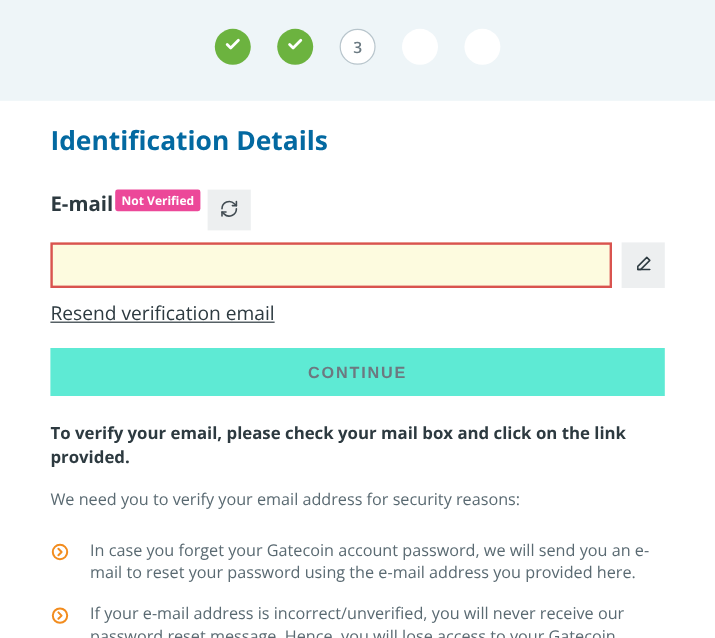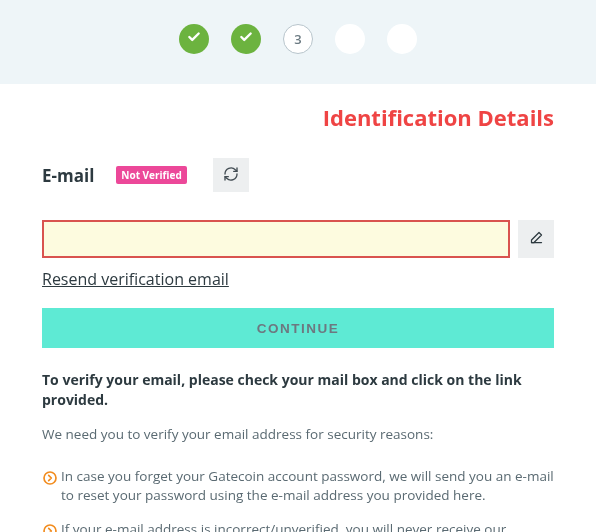--- a/index.html
+++ b/index.html
@@ -4,36 +4,36 @@
 <style>
 * { box-sizing: border-box; margin: 0; padding: 0; }
 body { font-family: "Segoe UI", "Open Sans", Arial, sans-serif; background: #fff; color: #333; width: 596px; }
 .stepper-bar { background: #eef5f8; padding: 24px 0 30px; display: flex; justify-content: center; gap: 22px; }
 .step { width: 30px; height: 30px; border-radius: 50%; display: flex; align-items: center; justify-content: center; font-size: 13px; font-weight: 600; color: #888; }
 .step.done { background: #6cb33f; color: #fff; }
 .step.done svg { width: 14px; height: 14px; }
 .step.current { background: #fff; border: 1.5px solid #b8c5cc; color: #6b7a82; }
 .step.upcoming { background: #fff; }
 .content { padding: 0 42px 20px; margin-top: 18px; }
-.page-title { text-align: right; font-size: 22px; font-weight: 700; color: #ef4444; margin-bottom: 26px; }
-.field-label-row { display: flex; align-items: center; gap: 22px; margin-bottom: 28px; }
+.page-title { text-align: left; font-size: 22px; font-weight: 700; color: #0369a1; margin-bottom: 26px; }
+.field-label-row { display: flex; align-items: flex-start; gap: 2px; margin-bottom: 10px; }
 .field-label { font-size: 17px; font-weight: 700; color: #2d3a40; }
 .badge { background: #ec4899; color: #fff; font-size: 10px; font-weight: 700; padding: 2px 5px; border-radius: 2px; }
 .refresh-btn { width: 36px; height: 34px; background: #edeff0; border: none; display: flex; align-items: center; justify-content: center; cursor: pointer; margin-left: 4px; }
 .refresh-btn svg { width: 16px; height: 16px; stroke: #414b52; }
 .input-row { display: flex; align-items: stretch; gap: 8px; margin-bottom: 10px; }
 .email-input { flex: 1; background: #fdfbdf; border: 2px solid #d9534f; height: 38px; padding: 0 12px; font-size: 13px; color: #d8d6b8; outline: none; }
 .edit-btn { width: 36px; height: 38px; background: #edeff0; border: none; display: flex; align-items: center; justify-content: center; cursor: pointer; }
 .edit-btn svg { width: 15px; height: 15px; stroke: #2d3a40; }
 .resend-link { font-size: 16px; color: #2d3a40; text-decoration: underline; cursor: pointer; display: inline-block; margin-bottom: 18px; }
 .continue-btn { width: 100%; height: 40px; background: #5eead4; border: none; color: #6d7880; font-size: 13.5px; font-weight: 700; letter-spacing: 1.5px; cursor: pointer; margin-bottom: 22px; }
 .info-strong { font-size: 14px; font-weight: 700; color: #2d3a40; line-height: 1.45; margin-bottom: 14px; }
 .info-sub { font-size: 13.5px; color: #5a6a72; margin-bottom: 24px; }
 .info-list { list-style: none; }
-.info-list li { display: flex; gap: 3px; margin-bottom: 14px; }
+.info-list li { display: flex; gap: 17px; margin-bottom: 14px; }
 .info-list li .bullet { flex-shrink: 0; width: 16px; height: 16px; margin-top: 2px; }
 .info-list li .bullet svg { width: 16px; height: 16px; }
 .info-list li .txt { font-size: 13.5px; color: #5a6a72; line-height: 1.45; }
 </style>
 </head>
 <body>
 
 <div class="stepper-bar">
   <div class="step done">
     <span>

